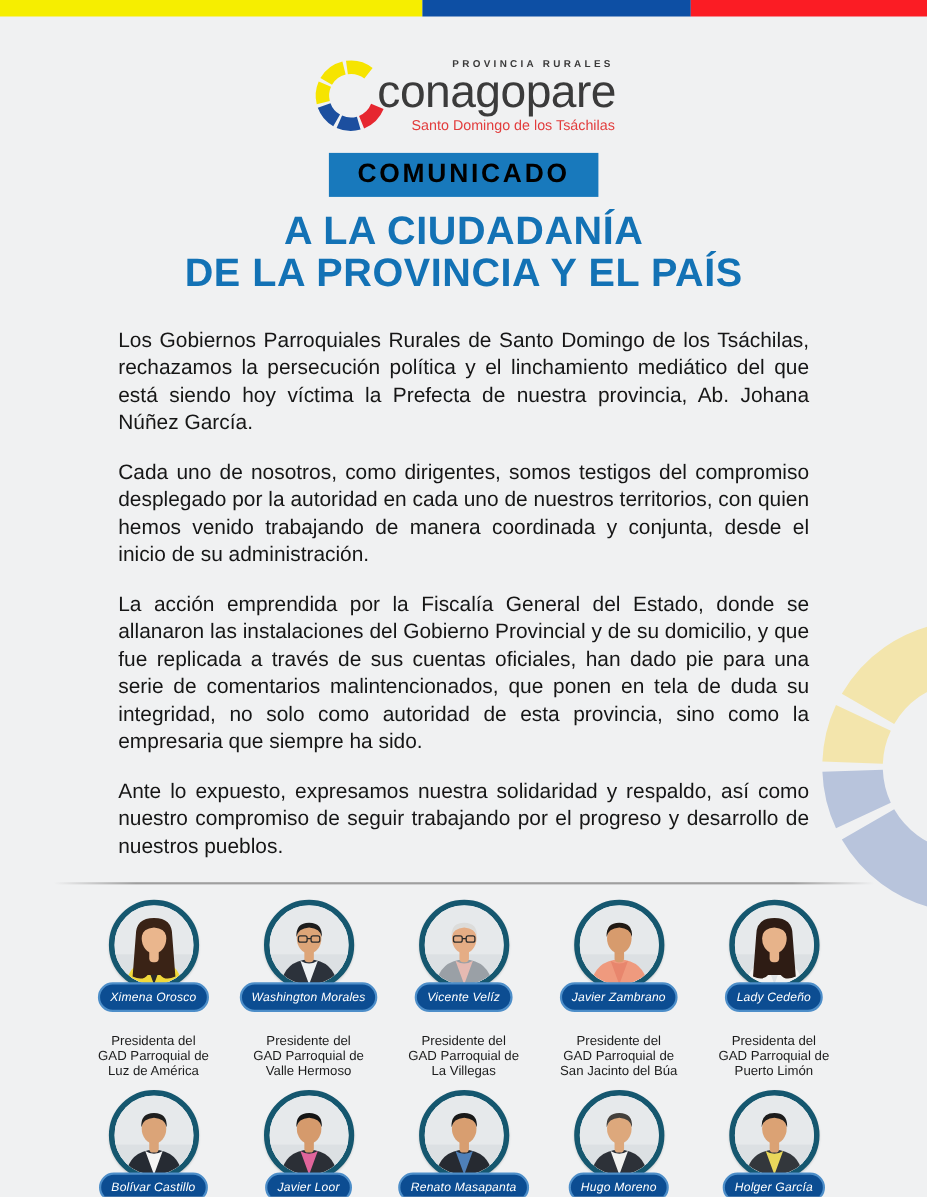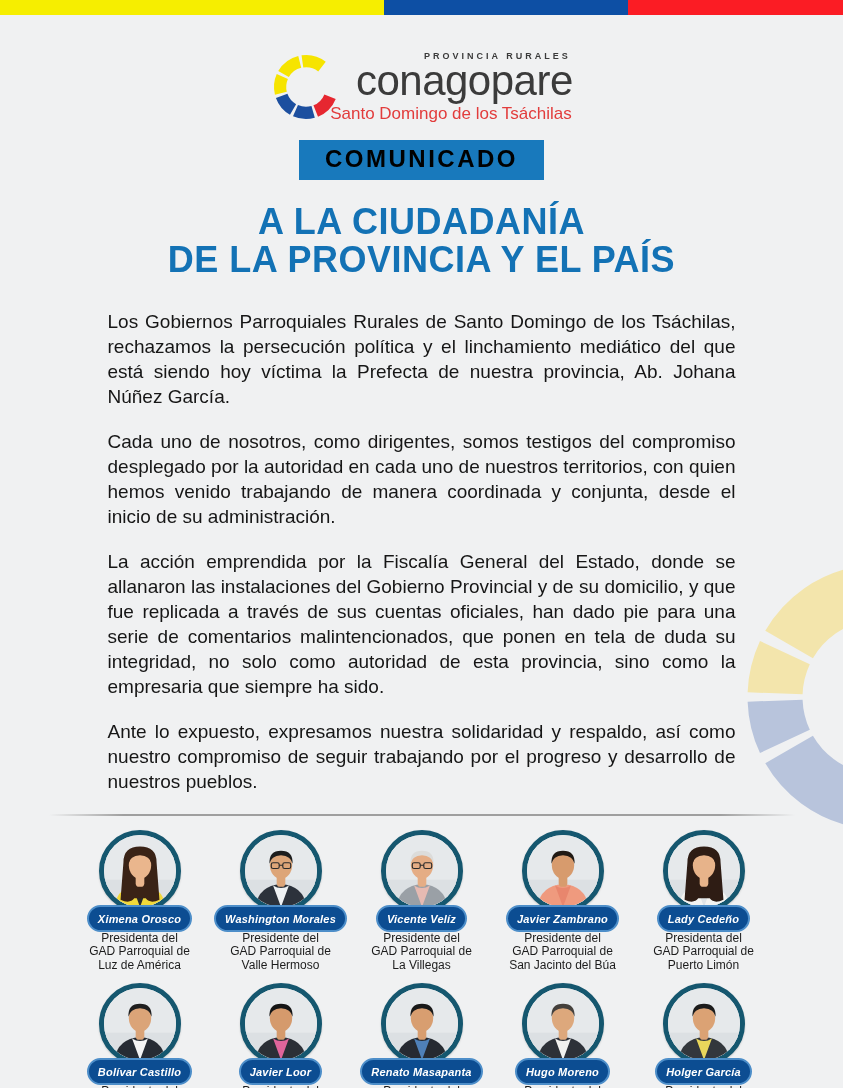--- a/index.html
+++ b/index.html
@@ -19,27 +19,27 @@
   .watermark{position:absolute;right:0;top:562px;width:100px;height:270px;z-index:0;pointer-events:none;}
 
   .content{position:relative;z-index:1;}
 
   
   .logo{display:flex;justify-content:center;align-items:center;margin-top:36px;}
   .logo-ring{width:72px;height:72px;flex:0 0 auto;}
   .logo-text{margin-left:-12px;display:flex;flex-direction:column;align-items:flex-end;}
   .logo-top{font-size:9px;font-weight:bold;letter-spacing:3px;color:var(--logo_text);margin-bottom:1px;margin-right:2px;}
   .logo-brand{font-size:42px;line-height:0.92;color:var(--logo_text);letter-spacing:-0.5px;}
-  .logo-sub{font-size:17px;color:var(--logo_subtitle);margin-top:3px;margin-right:1px;}
+  .logo-sub{font-size:13px;color:var(--logo_subtitle);margin-top:3px;margin-right:1px;}
 
   
   .headline{text-align:center;margin-top:16px;}
   .banner{display:inline-block;background:var(--banner_bg);color:#000000;
     font-size:24px;font-weight:bold;letter-spacing:2.5px;padding:5px 26px 7px;}
-  .hl{font-size:36px;line-height:1.06;font-weight:bold;color:var(--headline_text);letter-spacing:0.5px;margin-top:23px;}
+  .hl{font-size:36px;line-height:1.06;font-weight:bold;color:var(--headline_text);letter-spacing:0.5px;margin-top:12px;}
   .hl.second{margin-top:0;}
 
   
   .letter{width:628px;margin:30px auto 0;}
   .letter p{margin:0 0 20px;font-size:19px;line-height:25px;text-align:justify;color:var(--body_text);}
 
   .divider{width:746px;height:2px;margin:4px auto 14px;
     background:linear-gradient(to right,rgba(0,0,0,0),#9f9f9f 10%,#9f9f9f 90%,rgba(0,0,0,0));}
 
   
@@ -47,22 +47,22 @@
   .person{display:flex;flex-direction:column;align-items:center;}
   .photo-ring{width:72px;height:72px;border:5px solid var(--photo_ring);border-radius:50%;
     background:#e6e9eb;overflow:hidden;box-shadow:0 1px 2px rgba(0,0,0,.18);}
   .photo-ring svg{display:block;width:100%;height:100%;}
   .glasses-shape{display:none;}
   .has-glasses .glasses-shape{display:block;}
   .hair-long{display:none;}
   .long-hair .hair-long{display:block;}
   .name-pill{margin-top:-7px;background:var(--badge_bg);border:2px solid var(--badge_border);
     border-radius:999px;padding:2px 9px 3px;z-index:2;white-space:nowrap;}
-  .p-name{color:#fff;font-size:11px;font-weight:bold;font-style:italic;letter-spacing:0.2px;text-align:center;}
-  .person-title{margin-top:0;text-align:center;font-size:12px;line-height:1.13;color:#1c1c1c;}
+  .p-name{color:#fff;font-size:11px;font-weight:normal;font-style:italic;letter-spacing:0.2px;text-align:center;}
+  .person-title{margin-top:20px;text-align:center;font-size:12px;line-height:1.13;color:#1c1c1c;}
 </style>
 </head>
 <body>
 
 <div class="flag">
   <div class="y"></div>
   <div class="b"></div>
   <div class="r"></div>
 </div>
 

